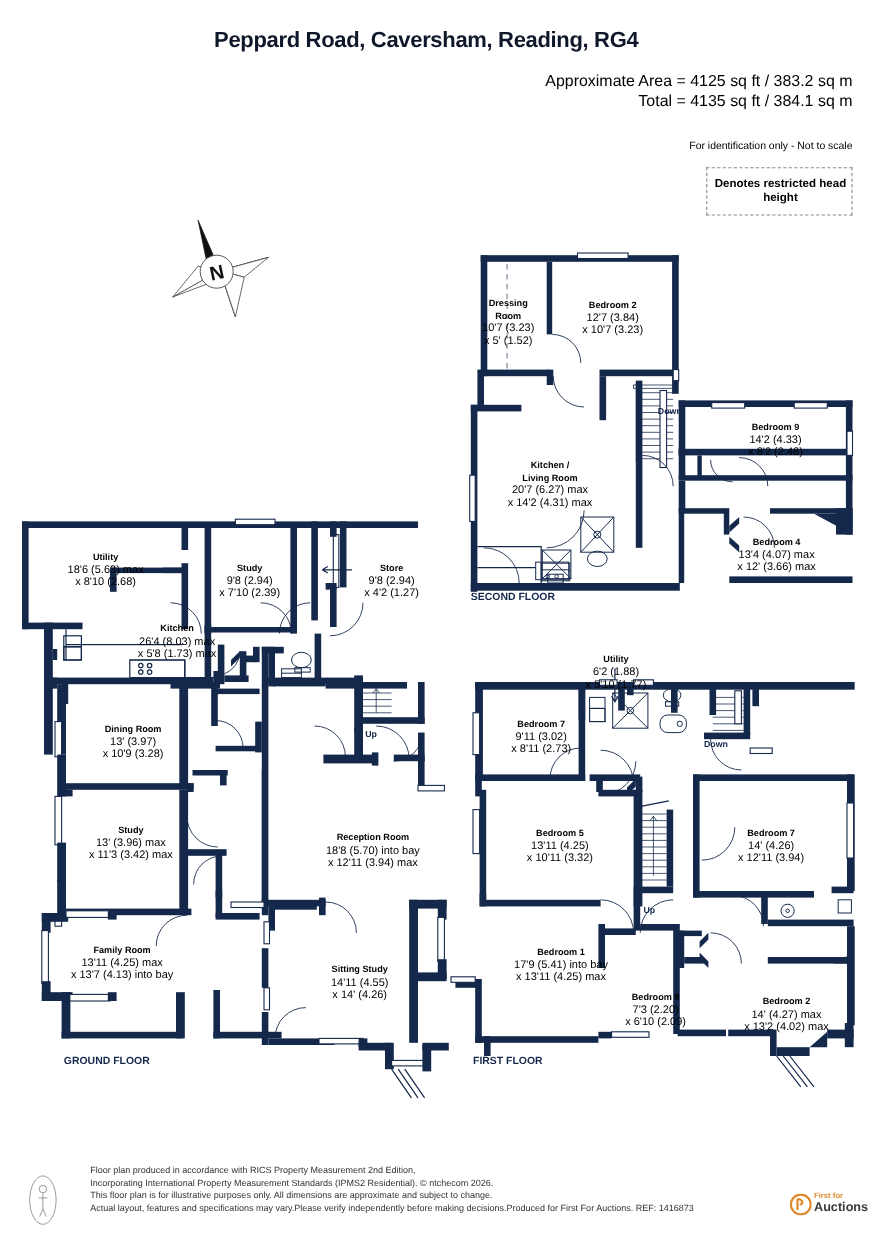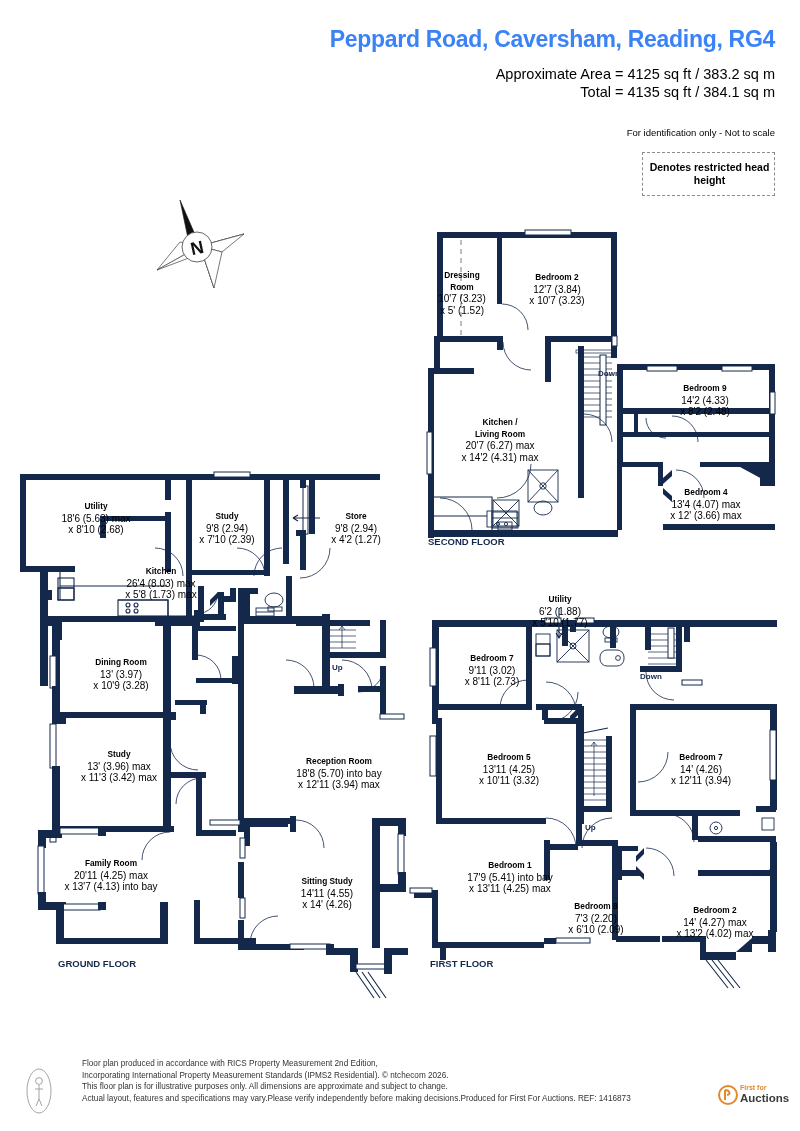--- a/index.html
+++ b/index.html
@@ -5,22 +5,22 @@
   html,body{margin:0;padding:0;}
   body{
     width:800px;height:1131px;background:#ffffff;
     font-family:"Liberation Sans", sans-serif;
     color:#000;position:relative;overflow:hidden;
   }
   .page{position:relative;width:800px;height:1131px;}
 
   
   .title{
-    position:absolute;left:0;top:26px;width:775px;text-align:right;
-    font-size:23px;font-weight:bold;letter-spacing:-0.3px;color:#3b82f6;
+    position:absolute;left:0;top:26px;width:775px;text-align:center;
+    font-size:20px;font-weight:bold;letter-spacing:-0.3px;color:#0f172a;
   }
   .areas{
     position:absolute;left:0;top:66px;width:775px;text-align:right;
     font-size:14.5px;line-height:17.5px;color:#000;
   }
   .notscale{
     position:absolute;left:0;top:127px;width:775px;text-align:right;
     font-size:9.5px;color:#000;
   }
   .legend-box{
@@ -535,21 +535,21 @@
       <span class="d">13' (3.97)</span>
       <span class="d">x 10'9 (3.28)</span>
     </div>
     <div class="rm" style="left:58px;top:749px;width:122px;">
       <span class="n">Study</span>
       <span class="d">13' (3.96) max</span>
       <span class="d">x 11'3 (3.42) max</span>
     </div>
     <div class="rm" style="left:38px;top:858px;width:146px;">
       <span class="n">Family Room</span>
-      <span class="d">20'11 (4.25) max</span>
+      <span class="d">13'11 (4.25) max</span>
       <span class="d">x 13'7 (4.13) into bay</span>
     </div>
     <div class="rm" style="left:266px;top:756px;width:146px;">
       <span class="n">Reception Room</span>
       <span class="d">18'8 (5.70) into bay</span>
       <span class="d">x 12'11 (3.94) max</span>
     </div>
     <div class="rm" style="left:266px;top:876px;width:122px;">
       <span class="n">Sitting Study</span>
       <span class="d">14'11 (4.55)</span>

